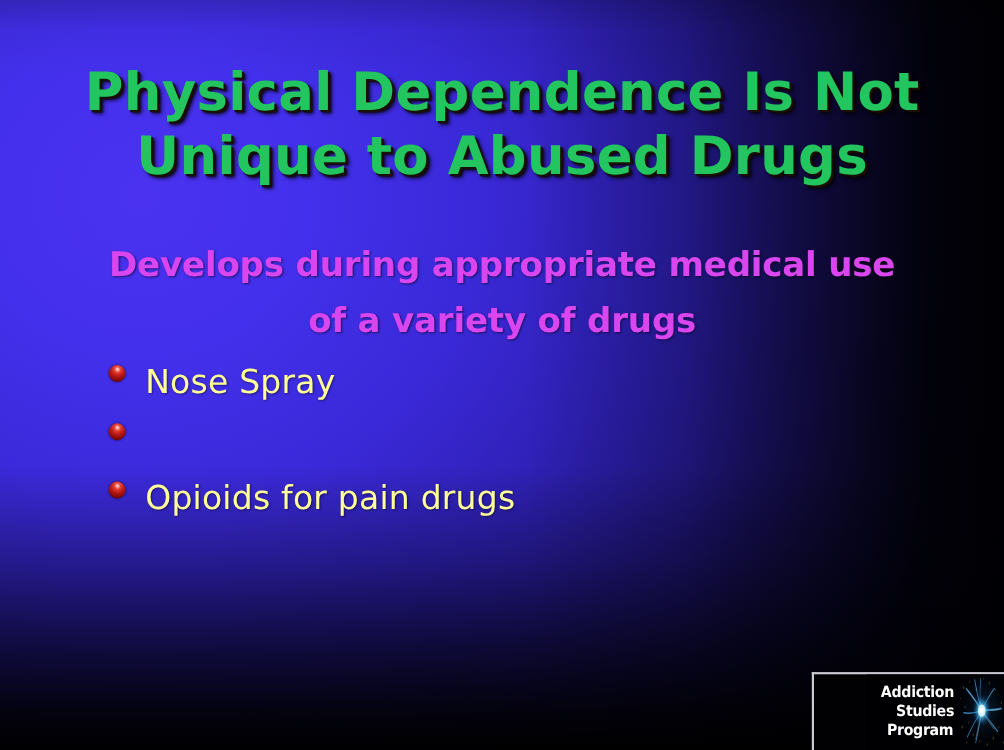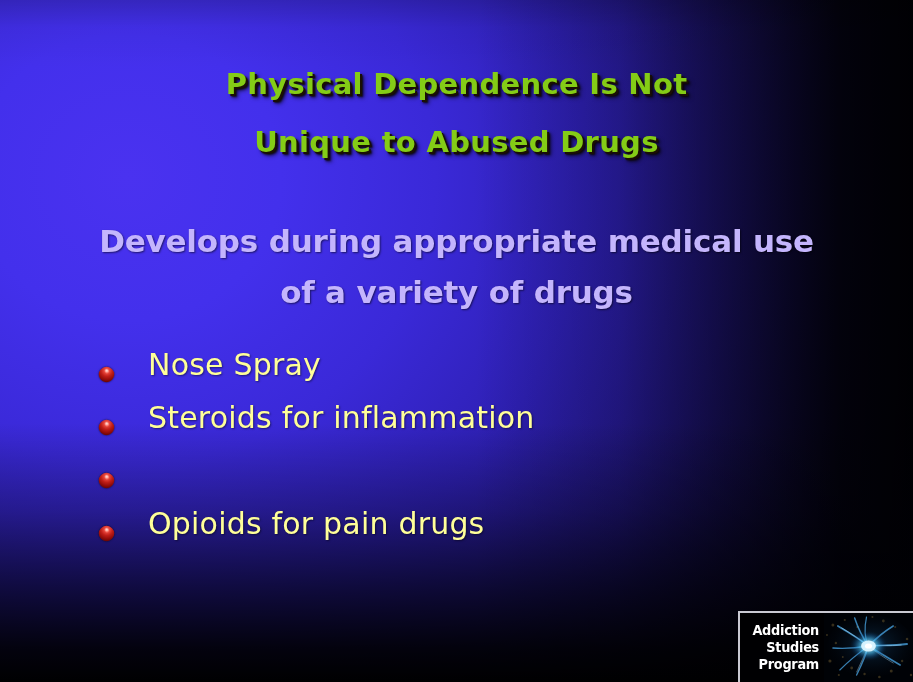--- a/index.html
+++ b/index.html
@@ -70,63 +70,62 @@
     inset: 0;
   }
 
   
   .title {
     position: absolute;
     top: 55px;
     left: 0;
     width: 913px;
     text-align: center;
-    color: #84cc16;
+    color: #22c55e;
     font-family: "DejaVu Sans", sans-serif;
     font-weight: bold;
-    font-size: 29px;
+    font-size: 48px;
     line-height: 58px;
     letter-spacing: 0.3px;
     text-shadow:
       2px 2px 0 #1a0f05,
       3px 3px 2px rgba(10,6,2,0.85),
       4px 4px 4px rgba(0,0,0,0.55);
     white-space: pre-line;
   }
 
   
   .subtitle {
     position: absolute;
     top: 216px;
     left: 22px;
     width: 869px;
     text-align: center;
-    color: #c4b5fd;
+    color: #d946ef;
     font-family: "DejaVu Sans", sans-serif;
     font-weight: bold;
     font-size: 31px;
     line-height: 51px;
     letter-spacing: -0.2px;
     text-shadow: 1px 1px 2px rgba(0,0,0,0.55);
     white-space: pre-line;
   }
 
   
   .bullets {
     position: absolute;
     top: 330px;
     left: 98px;
     width: 760px;
   }
   .bullet-row {
     position: relative;
     display: flex;
-    align-items: flex-end;
+    align-items: flex-start;
     height: 53px;
-    gap: 16px;
   }
   .bullet-row.gap-extra { margin-top: 5px; }
 
   .bullet-marker {
     position: relative;
     width: 17px;
     height: 17px;
     flex: 0 0 17px;
     margin-right: 17px;
     margin-top: 1px;
@@ -187,22 +186,24 @@
     box-sizing: border-box;
     display: flex;
     overflow: hidden;
   }
   .logo-text {
     flex: 0 0 84px;
     background: #000002;
     display: flex;
     flex-direction: column;
     justify-content: center;
+    align-items: flex-end;
     padding-right: 5px;
     box-sizing: border-box;
+    margin-left: 48px;
   }
   .logo-text span {
     color: #ffffff;
     font-family: "DejaVu Sans", sans-serif;
     font-weight: bold;
     font-size: 14px;
     line-height: 17px;
     letter-spacing: -0.3px;
     text-align: right;
     transform: scaleX(0.92);
@@ -242,26 +243,20 @@
 
     <div class="bullets">
 
       <div class="bullet-row">
         <span class="bullet-marker">
             <span class="gem"></span>
           </span>
         <span class="bullet-text">Nose Spray</span>
       </div>
 
-      <div class="bullet-row">
-        <span class="bullet-marker">
-            <span class="gem"></span>
-          </span>
-        <span class="bullet-text">Steroids for inflammation</span>
-      </div>
 
       <div class="bullet-row">
         <span class="bullet-marker">
             <span class="gem"></span>
           </span>
       </div>
 
 
       <div class="bullet-row">
         <span class="bullet-marker">

